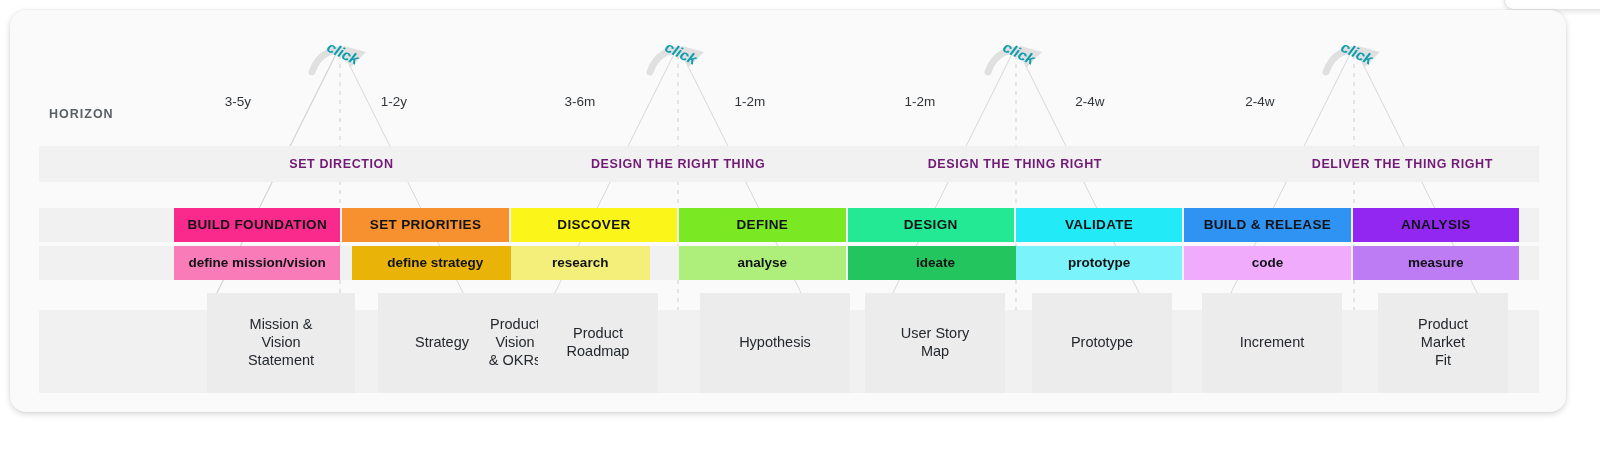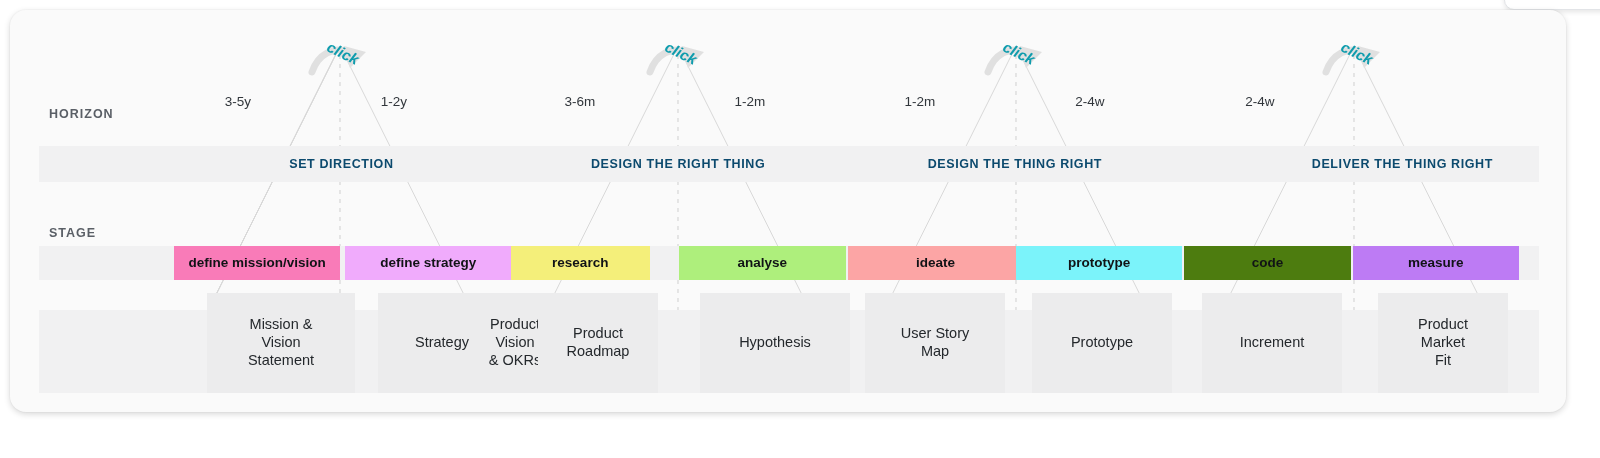--- a/index.html
+++ b/index.html
@@ -88,21 +88,21 @@
     width: 1500px; height: 36px;
     background: #f1f1f2;
   }
   .goal-cell {
     position: absolute;
     top: 0; height: 36px;
     line-height: 36px;
     font-size: 12.5px;
     font-weight: bold;
     letter-spacing: 0.6px;
-    color: #0c4a6e;
+    color: #701a75;
     text-align: center;
     white-space: nowrap;
   }
 
   
   .stage-row { position: absolute; left: 0; top: 198px; width: 1556px; height: 34px; }
   .activity-row { position: absolute; left: 0; top: 236px; width: 1556px; height: 34px; }
   .stage-band, .activity-band {
     position: absolute;
     left: 29px;
@@ -216,31 +216,44 @@
       <div class="goal-row">
         <div class="goal-band"></div>
         <div id="goal-cells">
             <div class="goal-cell" style="left: 163px; width: 336.75px;">SET DIRECTION</div>
             <div class="goal-cell" style="left: 499.75px; width: 336.75px;">DESIGN THE RIGHT THING</div>
             <div class="goal-cell" style="left: 836.5px; width: 336.75px;">DESIGN THE THING RIGHT</div>
             <div class="goal-cell" style="left: 1224px; width: 336.75px;">DELIVER THE THING RIGHT</div>
           </div>
       </div>
 
+      <div class="stage-row">
+        <div class="stage-band"></div>
+        <div id="stage-cells">
+            <div class="stage-cell" style="left: 164px; width: 166.375px; background: rgb(249, 42, 140);">BUILD FOUNDATION</div>
+            <div class="stage-cell" style="left: 332.375px; width: 166.375px; background: rgb(247, 144, 46);">SET PRIORITIES</div>
+            <div class="stage-cell" style="left: 500.75px; width: 166.375px; background: rgb(252, 245, 26);">DISCOVER</div>
+            <div class="stage-cell" style="left: 669.125px; width: 166.375px; background: rgb(122, 232, 34);">DEFINE</div>
+            <div class="stage-cell" style="left: 837.5px; width: 166.375px; background: rgb(35, 232, 148);">DESIGN</div>
+            <div class="stage-cell" style="left: 1005.88px; width: 166.375px; background: rgb(34, 234, 247);">VALIDATE</div>
+            <div class="stage-cell" style="left: 1174.25px; width: 166.375px; background: rgb(47, 147, 244);">BUILD &amp; RELEASE</div>
+            <div class="stage-cell" style="left: 1342.62px; width: 166.375px; background: rgb(147, 39, 242);">ANALYSIS</div>
+          </div>
+      </div>
 
       <div class="activity-row">
         <div class="activity-band"></div>
         <div id="activity-cells">
             <div class="activity-cell" style="left: 164px; width: 166.375px; background: rgb(249, 123, 184);">define mission/vision</div>
-            <div class="activity-cell" style="left: 335px; width: 166.375px; background: #f0abfc;">define strategy</div>
+            <div class="activity-cell" style="left: 342px; width: 166.375px; background: #eab308;">define strategy</div>
             <div class="activity-cell" style="left: 500.75px; width: 139px; background: rgb(244, 239, 122);">research</div>
             <div class="activity-cell" style="left: 669.125px; width: 166.375px; background: rgb(174, 239, 124);">analyse</div>
-            <div class="activity-cell" style="left: 837.5px; width: 176px; background: #fca5a5;">ideate</div>
+            <div class="activity-cell" style="left: 837.5px; width: 176px; background: #22c55e;">ideate</div>
             <div class="activity-cell" style="left: 1005.88px; width: 166.375px; background: rgb(123, 243, 250);">prototype</div>
-            <div class="activity-cell" style="left: 1174.25px; width: 166.375px; background: #4d7c0f;">code</div>
+            <div class="activity-cell" style="left: 1174.25px; width: 166.375px; background: #f0abfc;">code</div>
             <div class="activity-cell" style="left: 1342.62px; width: 166.375px; background: rgb(189, 123, 244);">measure</div>
           </div>
       </div>
 
       <div class="deliverable-row">
         <div class="deliverable-band"></div>
         <div id="deliverable-cells">
             <div class="deliverable-cell" style="left: 197px; width: 148px;">Mission &amp;<br>Vision<br>Statement</div>
             <div class="deliverable-cell" style="left: 368px; width: 128px;">Strategy</div>
             <div class="deliverable-cell" style="left: 460px; width: 90px;">Product<br>Vision<br>&amp; OKRs</div>

